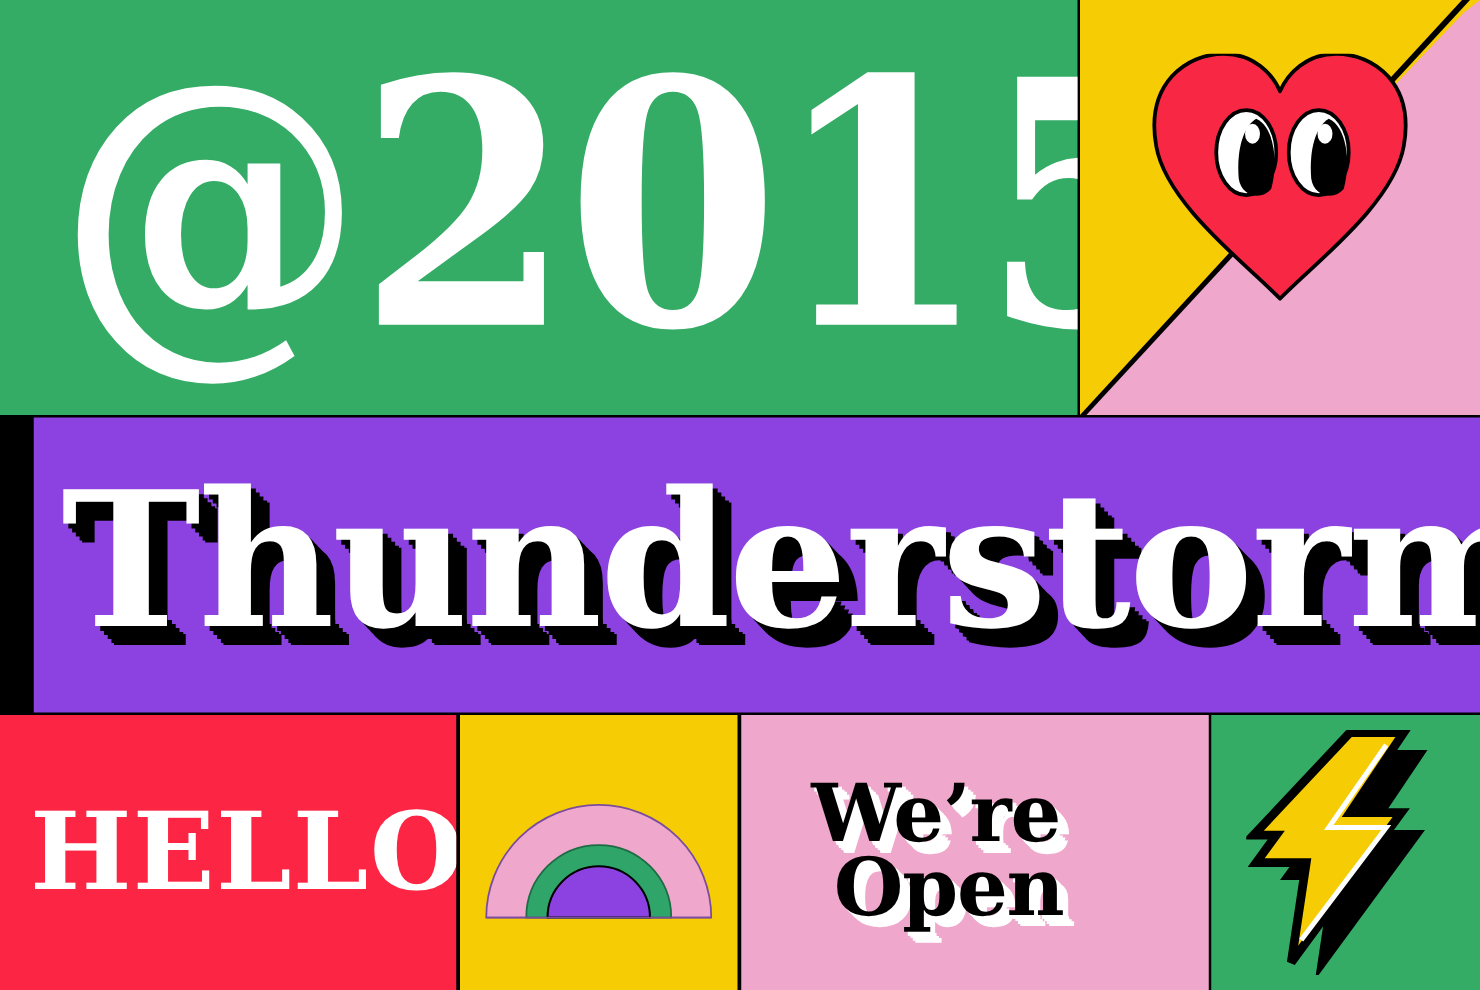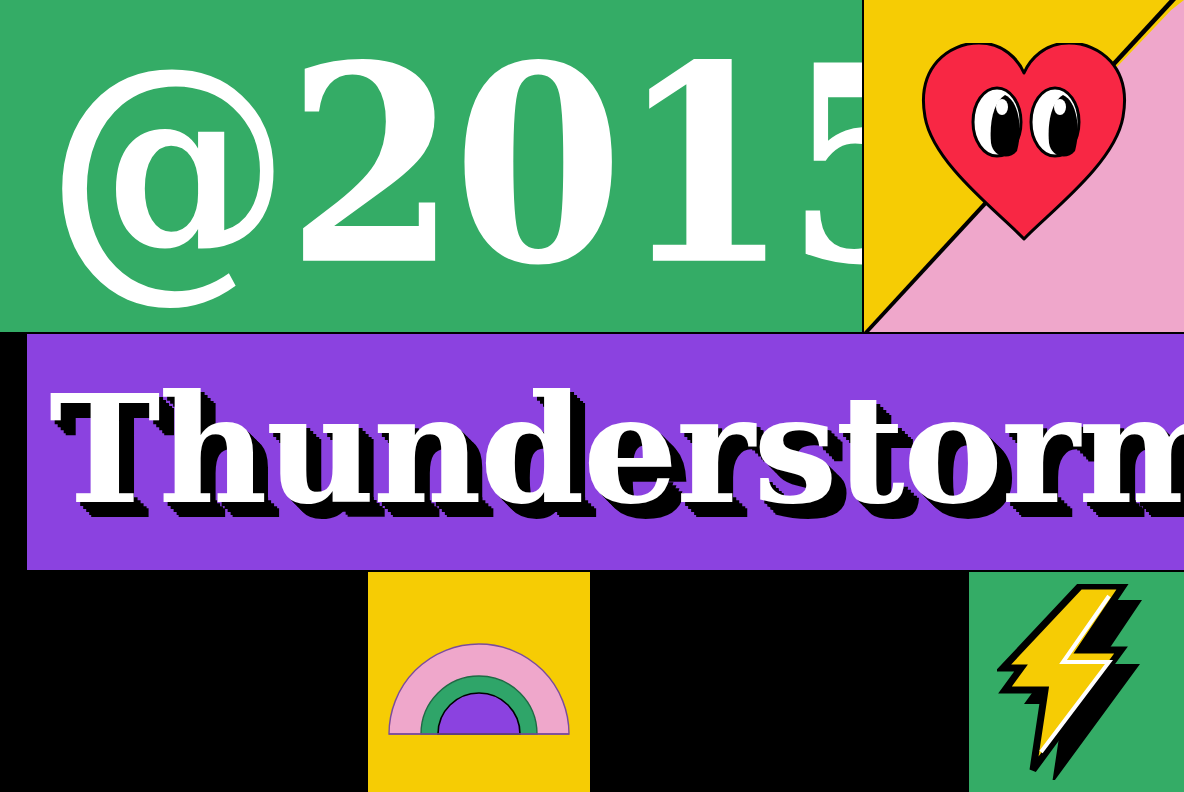--- a/index.html
+++ b/index.html
@@ -195,33 +195,42 @@
       <ellipse cx="136" cy="79" rx="24" ry="34" fill="#FFFFFF" stroke="#000000" stroke-width="3"></ellipse>
       <path d="M 144 52 C 158 58, 162 86, 156 108 C 148 118, 132 114, 130 100 C 128 76, 134 58, 144 52 Z" fill="#000000"></path>
       <ellipse cx="141" cy="64" rx="6" ry="8" fill="#FFFFFF"></ellipse>
     </svg>
   </div>
 
   <div class="panel" id="panel-thunderstorm">
     <div id="thunderstorm-text">Thunderstorm</div>
   </div>
 
+  <div class="panel" id="panel-hello">
+    <div id="hello-text">HELLO</div>
+  </div>
 
   <div class="panel" id="panel-rainbow">
     <svg id="rainbow-svg" width="182" height="98" viewBox="0 0 182 98">
 
       <path d="M 1 97 A 90 90 0 0 1 181 97 Z" fill="#EFA7CB" stroke="#7A4C9E" stroke-width="1.4"></path>
 
       <path d="M 33 97 A 58 58 0 0 1 149 97 Z" fill="#2FA569" stroke="#1E6B45" stroke-width="1.4"></path>
 
       <path d="M 50 97 A 41 41 0 0 1 132 97 Z" fill="#8B42E0" stroke="#000000" stroke-width="1.6"></path>
       <line x1="1" y1="97" x2="181" y2="97" stroke="#7A4C9E" stroke-width="1.4"></line>
     </svg>
   </div>
 
+  <div class="panel" id="panel-open">
+    <div id="open-text">
+      <span class="ln ln1">We’re</span>
+      <span class="ln ln2">Open</span>
+    </div>
+  </div>
 
   <div class="panel" id="panel-bolt">
     <svg id="bolt-svg" width="160" height="196" viewBox="0 0 160 196">
 
       <g transform="translate(19,14)">
         <path d="M 83 2 L 126 2 L 83 66 L 124 66 L 36 186 L 48 106 L 8 106 L 24 84 L 6 84 Z" fill="#000000"></path>
       </g>
 
       <path d="M 83 2 L 126 2 L 83 66 L 124 66 L 36 186 L 48 106 L 8 106 L 24 84 L 6 84 Z" fill="#F6CC04" stroke="#000000" stroke-width="7" stroke-linejoin="miter"></path>
 

